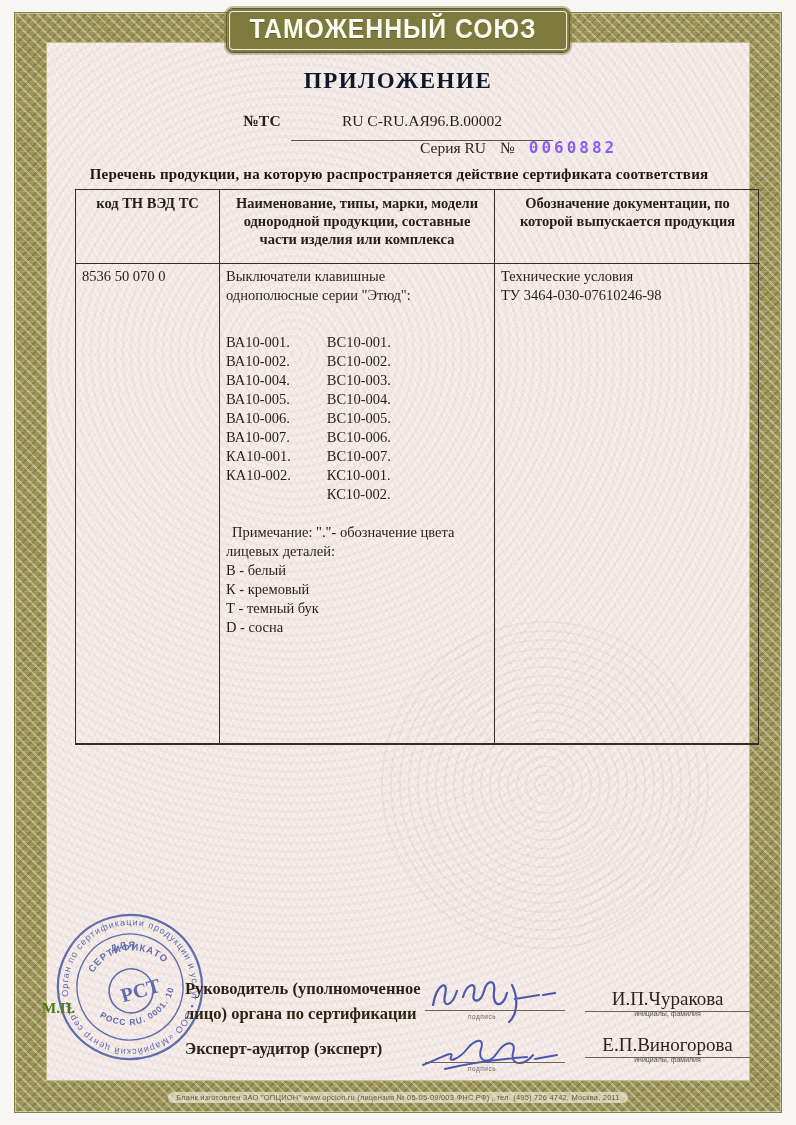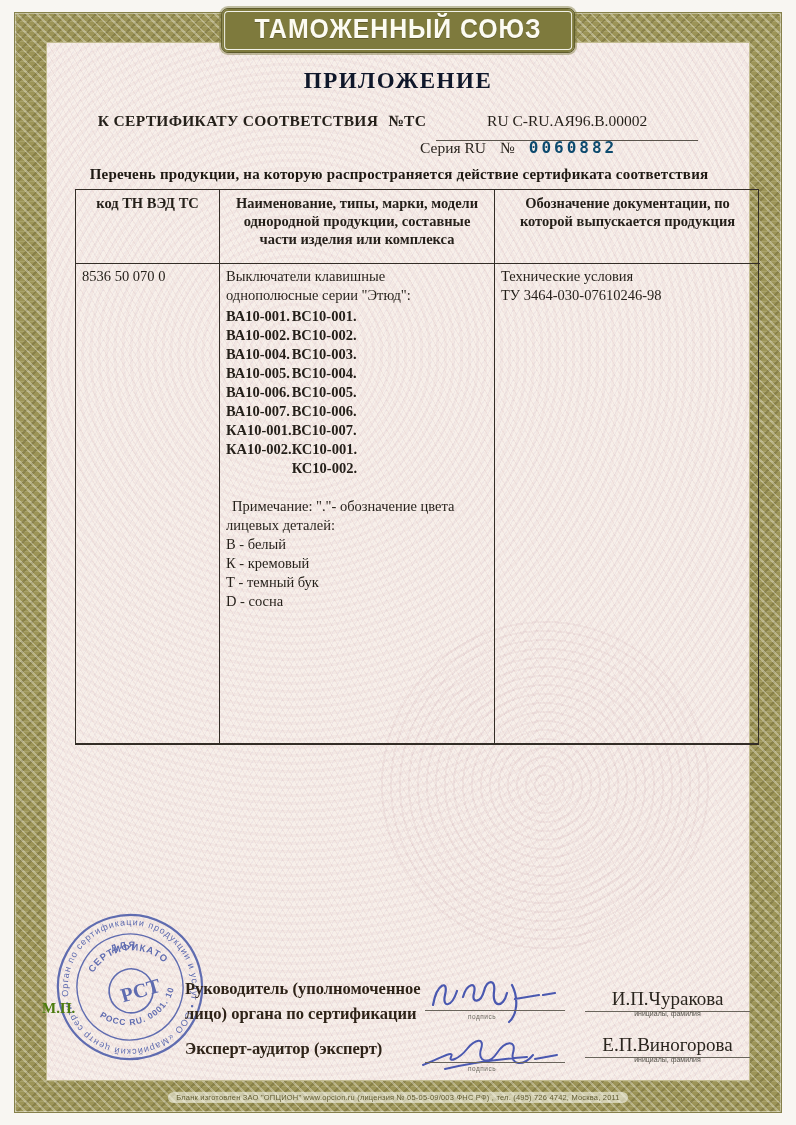--- a/index.html
+++ b/index.html
@@ -31,21 +31,21 @@
   .watermark{
     position:absolute;left:380px;top:620px;width:330px;height:330px;border-radius:50%;
     background:repeating-radial-gradient(circle at 50% 50%, rgba(186,140,150,0.10) 0 2px, transparent 2px 9px);
     pointer-events:none;
   }
   
   .badge{
     position:absolute;top:8px;left:50%;transform:translateX(-50%);
     background:#7e7a3d;border:1px solid #5e5b2b;border-radius:7px;
     box-shadow: inset 0 0 0 2px #7e7a3d, inset 0 0 0 3px rgba(255,255,252,.9), 0 0 0 2px rgba(125,120,62,.45);
-    padding:5px 20px 7px 20px;
+    padding:5px 20px 7px 10px;
   }
   .badge span{
     display:inline-block;color:#fcfbf2;font-family:"Liberation Sans",sans-serif;
     font-weight:bold;font-size:27px;letter-spacing:1px;transform:scaleX(.92);
     text-shadow:0 1px 0 rgba(0,0,0,.25);white-space:nowrap;
   }
   .page-title{
     position:absolute;top:68px;left:0;width:100%;text-align:center;
     font-size:23px;font-weight:bold;letter-spacing:1.5px;color:#0f172a;
   }
@@ -55,38 +55,38 @@
   }
   .cert-line .lbl{font-weight:bold;letter-spacing:.3px;}
   .cert-line .val{
     display:inline-block;min-width:250px;text-align:center;border-bottom:1px solid #5a544c;
     padding:0 6px 10px 6px;font-size:15.5px;
   }
   .series-line{
     position:absolute;top:138px;left:420px;display:flex;align-items:baseline;gap:14px;font-size:15.5px;
   }
   .series-number{
-    color:#0c4a6e;font-family:"DejaVu Sans Mono",monospace;font-weight:bold;
+    color:#8b5cf6;font-family:"DejaVu Sans Mono",monospace;font-weight:bold;
     font-size:16px;letter-spacing:3px;
   }
   .table-caption{
     position:absolute;top:166px;left:57px;width:684px;text-align:center;
     font-weight:bold;font-size:15px;letter-spacing:.2px;color:#1d1812;
   }
   .cert-table{
     position:absolute;top:189px;left:75px;width:684px;height:556px;
     display:grid;grid-template-columns:143px 275px 266px;grid-template-rows:73px 1fr;
     border:1.5px solid #332d26;border-bottom-width:2px;box-sizing:border-box;
     font-size:14.5px;line-height:19px;
   }
   .cert-table .cell{border-left:1px solid #332d26;border-top:1px solid #332d26;box-sizing:border-box;padding:3px 6px;}
   .cert-table .cell.first{border-left:none;}
   .cert-table .cell.hrow{border-top:none;font-weight:bold;text-align:center;
     display:flex;align-items:flex-start;justify-content:center;padding-top:4px;font-size:14.5px;line-height:18px;}
-  .models{display:flex;margin-top:2px;font-weight:bold;}
+  .models{display:flex;gap:36px;margin-top:28px;}
   .models ul{list-style:none;margin:0;padding:0;}
   .models li{line-height:19px;}
   .note{margin-top:19px;}
   .note div{line-height:19px;}
   .note .indent{padding-left:6px;}
   
   .mp-label{position:absolute;left:42px;top:1000px;font-weight:bold;font-size:15px;color:#4d7c0f;}
   .sig-label{position:absolute;left:185px;color:#2e2318;font-weight:bold;font-size:16.5px;line-height:25px;}
   .sig-line{position:absolute;width:140px;border-bottom:1px solid #6a655c;}
   .sig-caption{position:absolute;font-family:"Liberation Sans",sans-serif;font-size:6.5px;color:#6d6a62;letter-spacing:.5px;}
@@ -112,21 +112,20 @@
   <div class="paper"></div>
   <div class="watermark"></div>
 
   <div class="badge">
     <span>ТАМОЖЕННЫЙ СОЮЗ</span>
   </div>
 
   <div class="page-title">ПРИЛОЖЕНИЕ</div>
 
   <div class="cert-line">
-    <span class="lbl">К СЕРТИФИКАТУ СООТВЕТСТВИЯ</span>
     <span class="lbl">№ТС</span>
     <span class="val">RU C-RU.АЯ96.В.00002</span>
   </div>
 
   <div class="series-line">
     <span>Серия RU</span>
     <span>№</span>
     <span class="series-number">0060882</span>
   </div>
 

